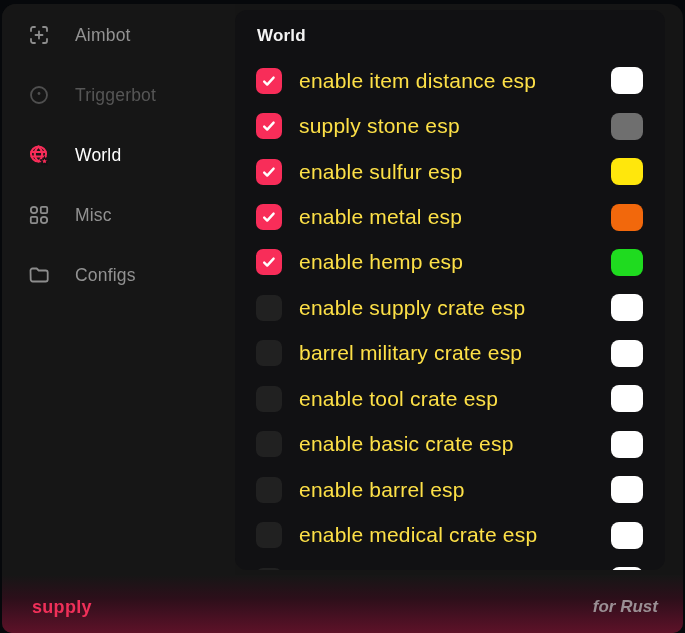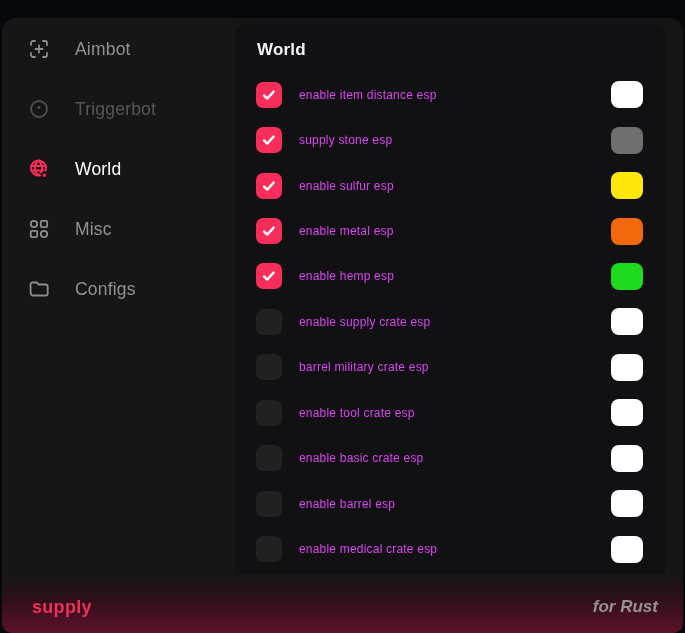--- a/index.html
+++ b/index.html
@@ -1,20 +1,20 @@
 <!DOCTYPE html>
 <html style="--accent: #f82d59;"><head>
 <meta charset="utf-8">
 <style>
   * { margin:0; padding:0; box-sizing:border-box; }
   html,body { width:685px; height:633px; background:#06080b; font-family:"Liberation Sans", sans-serif; overflow:hidden; }
 
   .app {
     position:absolute; left:2px; right:2px; top:4px; bottom:0;
-    background:#151515; border-radius:14px 14px 10px 10px; overflow:hidden;margin-top:14px;
+    background:#151515; border-radius:14px 14px 10px 10px; overflow:hidden;
   }
 
   
   .sidebar {
     position:absolute; left:0; top:0; width:233px; bottom:58px;
     background:#161616; padding-top:1px;
   }
   .side-item {
     height:60px; display:flex; align-items:center; padding-left:25px; cursor:pointer;
   }
@@ -41,21 +41,21 @@
   .esp-row {
     height:45.45px; display:flex; align-items:center; padding:0 8px 0 21px;
   }
   .checkbox {
     width:26px; height:26px; border-radius:7px; background:#212121; flex:0 0 auto;
     display:flex; align-items:center; justify-content:center; cursor:pointer;
   }
   .checkbox.checked { background:var(--accent); }
   .checkbox svg { width:16px; height:16px; display:none; }
   .checkbox.checked svg { display:block; }
-  .esp-label { margin-left:17px; color:#d946ef; font-size:12px; letter-spacing:.2px; flex:1 1 auto; }
+  .esp-label { margin-left:17px; color:#fde047; font-size:21px; letter-spacing:.2px; flex:1 1 auto; }
   .swatch {
     width:32px; height:27px; border-radius:8px; flex:0 0 auto; margin-right:14px; cursor:pointer;
   }
 
   
   .footer {
     position:absolute; left:0; right:0; bottom:0; height:58px;
     background:linear-gradient(180deg, #161616 0%, #2c0f1a 40%, #471022 72%, #5d1228 100%);
     display:flex; align-items:center; justify-content:space-between;
     padding:6px 25px 0 30px;

